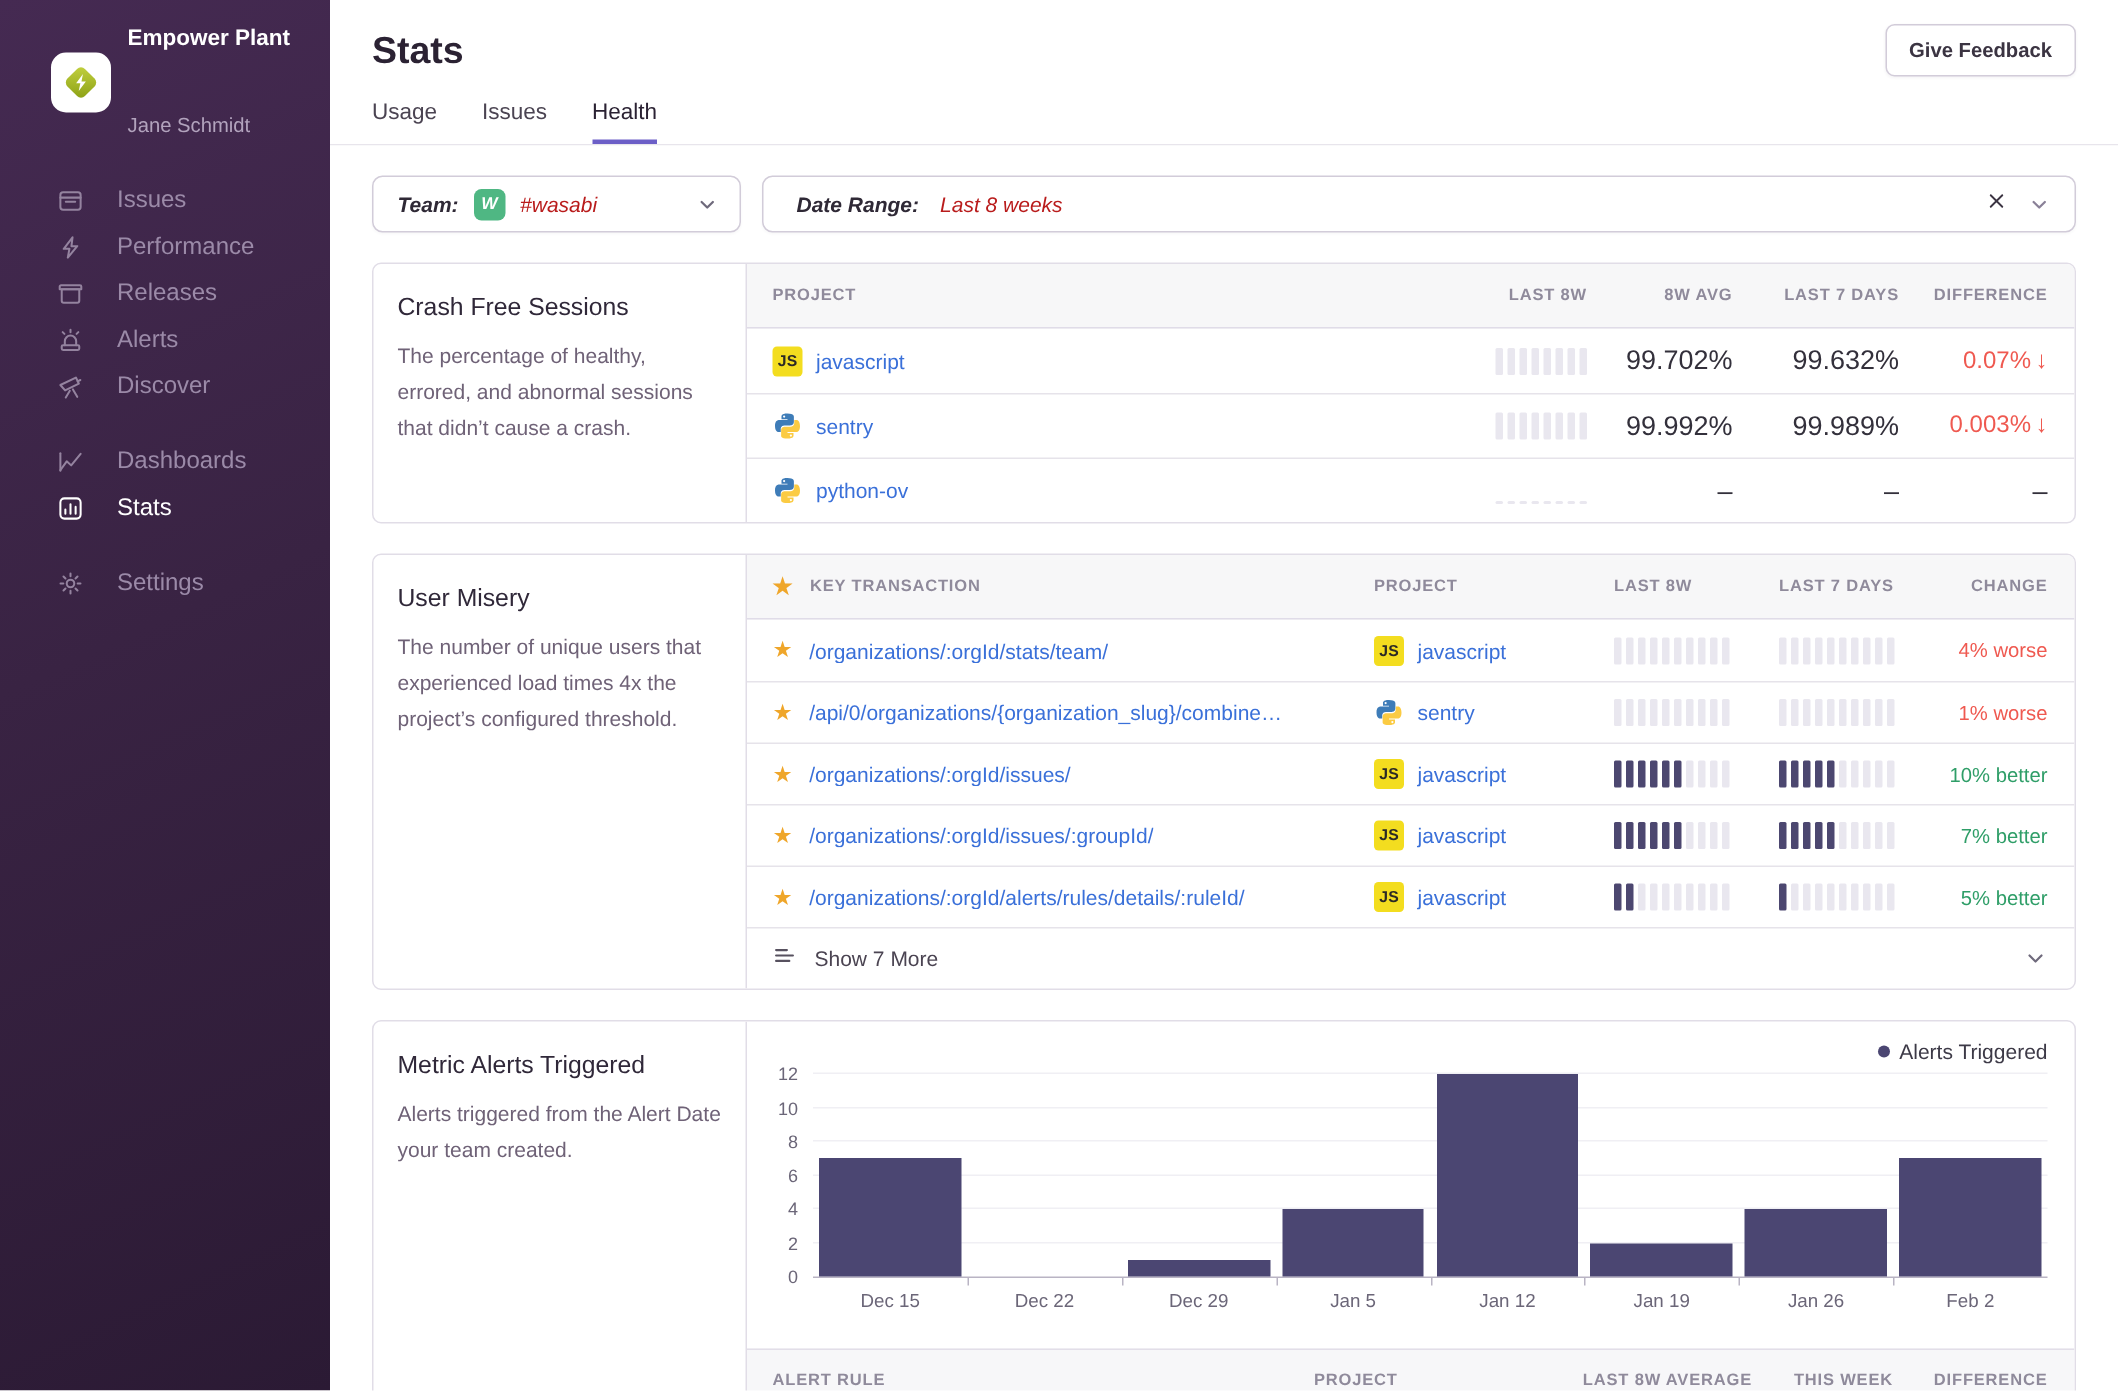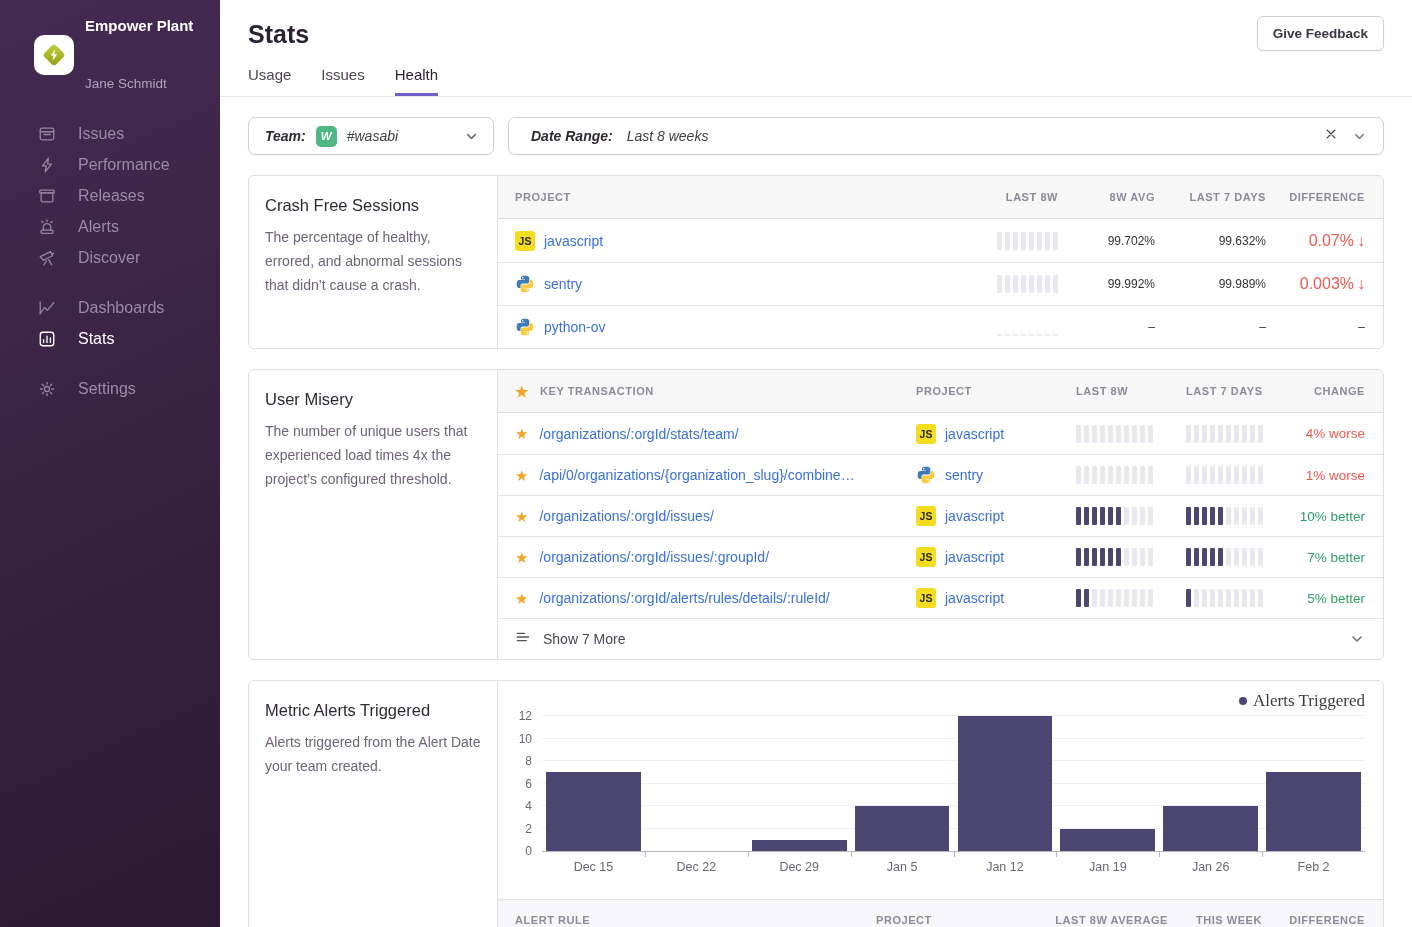--- a/index.html
+++ b/index.html
@@ -41,41 +41,41 @@
 
   
   .filter-row { display:flex; gap:14px;font-style:italic; }
   .select { height:38px; border:1px solid #d2ccd9; border-radius:7px; background:#fff;
     display:flex; align-items:center; box-shadow:0 1px 2px rgba(60,50,80,.04); cursor:pointer; }
   .team-select { width:246px; padding:0 14px 0 16px; gap:10px; }
   .date-select { flex:1; padding:0 16px 0 22px; gap:14px; }
   .filter-label { font-size:14px; font-weight:700; color:#2f2936; }
   .team-badge { width:21px; height:21px; border-radius:5px; background:#4fb783; color:#fff;
     font-size:11.5px; font-weight:700; display:flex; align-items:center; justify-content:center; }
-  .filter-value { font-size:14px; color:#404040;text-align:right; }
+  .filter-value { font-size:14px; color:#b91c1c;text-align:right; }
   .spacer { flex:1; }
 
   
   .panel { display:flex; margin-top:20px; border:1px solid #e1dde7; border-radius:6px;
     background:#fff; overflow:hidden; }
   .panel-desc { width:249px; flex:0 0 249px; border-right:1px solid #e1dde7; padding:20px 16px; }
   .panel-title { font-size:16.5px; color:#302839; margin-bottom:10px; font-weight:400; }
   .panel-text { font-size:14px; line-height:24px; color:#6f6277; }
   .panel-body { flex:1; min-width:0; }
 
   .th { font-size:11px; font-weight:700; color:#8f8a9b; letter-spacing:.05em; }
   .thead { background:#f7f7f8; border-bottom:1px solid #e0dce8; }
 
   
   .crash-head, .crash-row { display:grid; grid-template-columns:1fr 146px 97px 111px 99px;
     align-items:center; padding:0 18px 0 17px; height:43px; }
   .crash-row { border-top:1px solid #e6e3ea; }
   .crash-row:first-child { border-top:none; }
   .c-right { text-align:right; justify-self:stretch; }
-  .num { font-size:12px; color:#33303b; text-align:right; }
+  .num { font-size:18px; color:#33303b; text-align:right; }
   .proj-cell { display:flex; align-items:center; gap:9px; }
   a.link { color:#3a70d9; font-size:14px; text-decoration:none; cursor:pointer; }
   .js-badge { width:20px; height:20px; border-radius:3px; background:#f3dd1f; color:#2b2a26;
     font-size:10.5px; font-weight:800; display:flex; align-items:center; justify-content:center; flex:0 0 20px; }
   .diff-red { color:#ef5950; font-size:16px; text-align:right; }
   .diff-red .arr { margin-left:3px; }
   .spark { display:flex; gap:3px; align-items:flex-end; height:18px; }
   .spark i { width:5px; height:18px; background:#e9e7ef; border-radius:1px; display:block; }
   .spark i.dark { background:#4c4770; }
   .spark i.dash { height:2.5px; }
@@ -95,21 +95,21 @@
   .change.red { color:#ef5950; }
   .change.green { color:#2f9e68; }
   .show-more { display:flex; align-items:center; gap:12px; height:41px;
     padding:0 18px 0 17px; border-top:1px solid #e6e3ea; cursor:pointer; }
   .show-more-label { font-size:14px; color:#4b4452; flex:1; }
 
   
   .chart-wrap { padding-top:12px; }
   .legend-row { display:flex; justify-content:flex-end; align-items:center; gap:6px; padding-right:18px; height:16px; }
   .legend-dot { width:8px; height:8px; border-radius:50%; background:#4b4672; }
-  .legend-label { font-size:17px; color:#3d3a47;font-family:Liberation Serif, serif; }
+  .legend-label { font-size:14px; color:#3d3a47; }
   .plot { position:relative; margin:8px 18px 0 44px; height:135px; border-bottom:1px solid #b9b4c4; }
   .gridline { position:absolute; left:0; right:0; height:1px; background:#f0eff4; }
   .ylabel { position:absolute; right:calc(100% + 10px); width:30px; text-align:right;
     font-size:12px; color:#6b6678; transform:translateY(50%); }
   .bars { position:absolute; inset:0; display:flex; align-items:flex-end; }
   .slot { flex:1; display:flex; justify-content:center; align-items:flex-end; height:100%; }
   .bar { width:92%; background:#4b4672; }
   .xlabels { margin:0 18px 0 44px; display:flex; padding-top:8px; position:relative; height:30px; }
   .xlab { flex:1; text-align:center; font-size:12.5px; color:#6b6678; }
   .xtick { position:absolute; top:0; width:1px; height:5px; background:#b9b4c4; }

